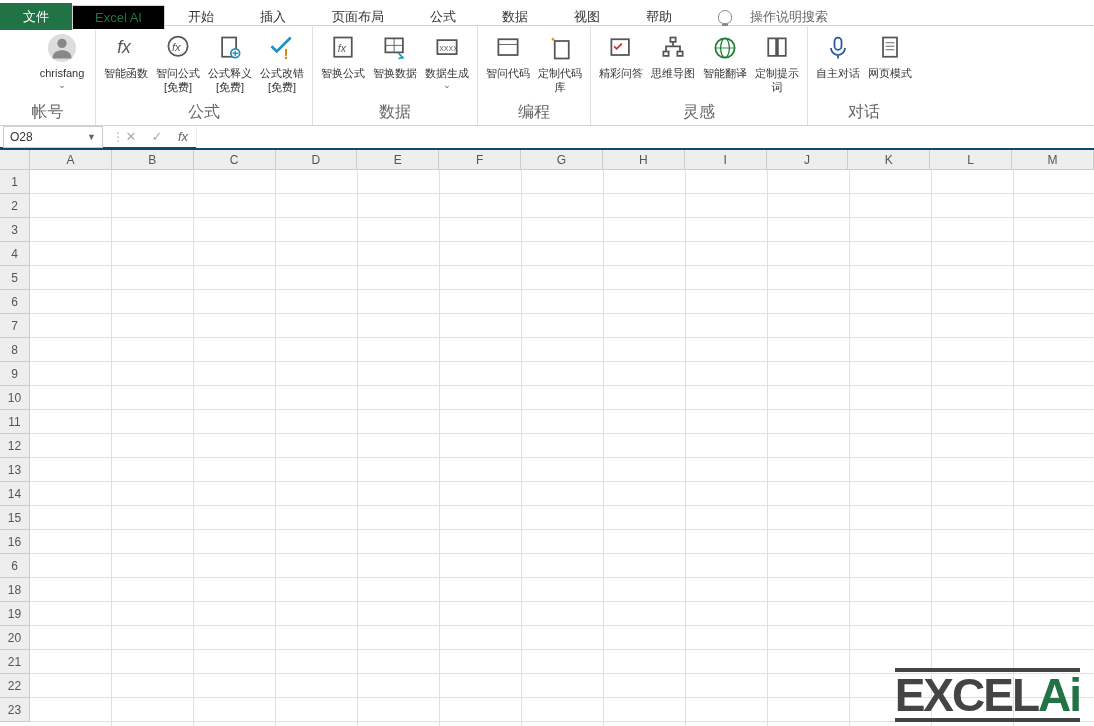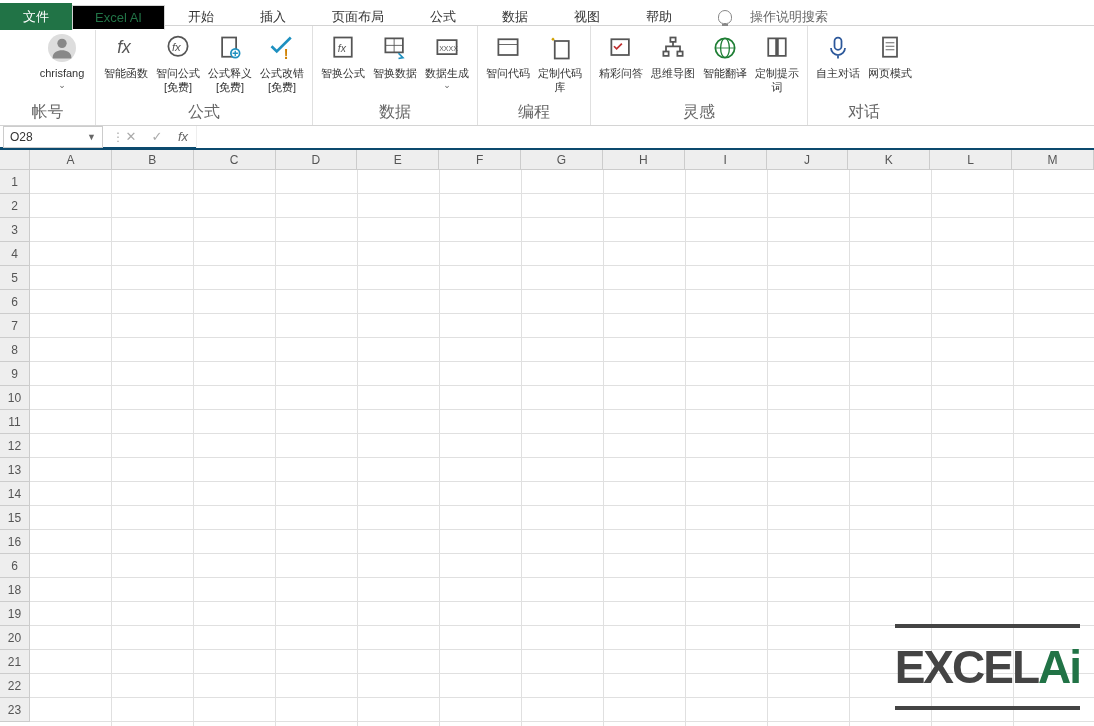--- a/index.html
+++ b/index.html
@@ -225,25 +225,25 @@
     inset: 0;
     background-image:
       repeating-linear-gradient(to right, transparent 0, transparent 81px, #e0e0e0 81px, #e0e0e0 82px),
       repeating-linear-gradient(to bottom, transparent 0, transparent 23px, #e0e0e0 23px, #e0e0e0 24px);
   }
 
   
   .watermark {
     position: absolute;
     right: 14px;
-    bottom: 16px;
+    bottom: 4px;
     display: flex;
     flex-direction: column;
     align-items: stretch;
-    gap: 16px;
+    gap: 0;
   }
   .wm-bar { height: 4px; background: #444; }
   .wm-text {
     font-size: 46px;
     font-weight: 700;
     letter-spacing: -2px;
     color: #444;
     line-height: 1;
     font-family: "Arial Black", sans-serif;
   }

